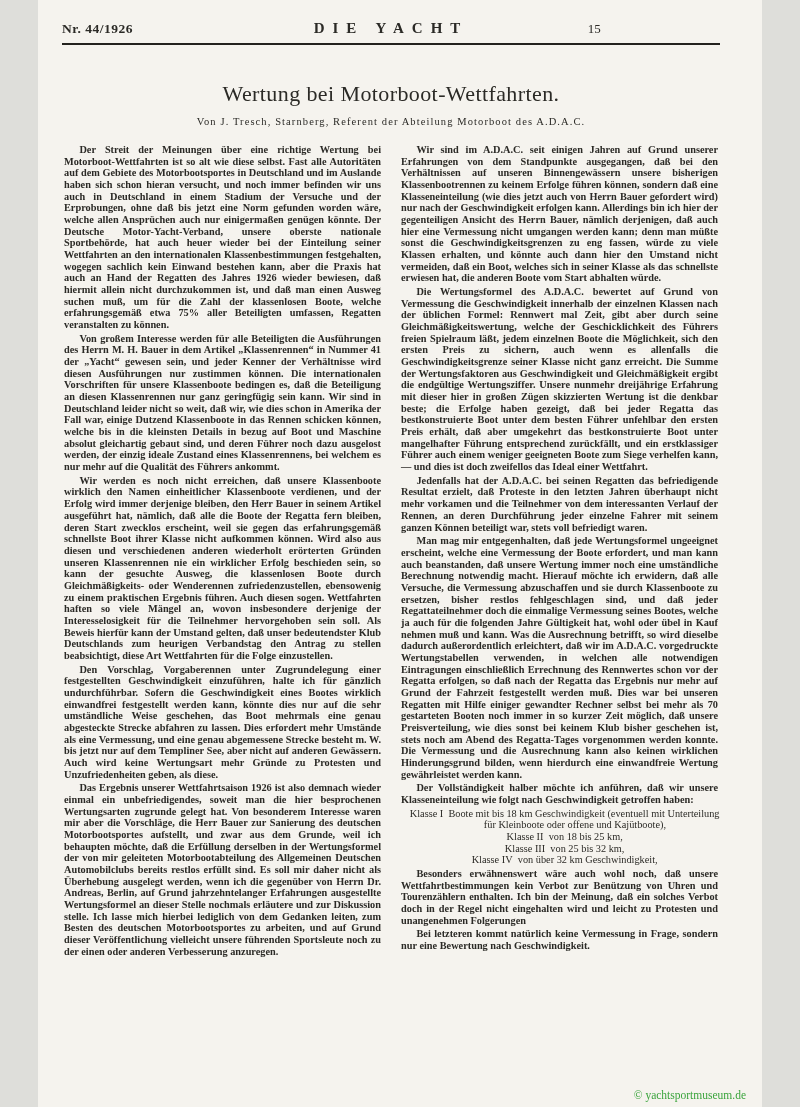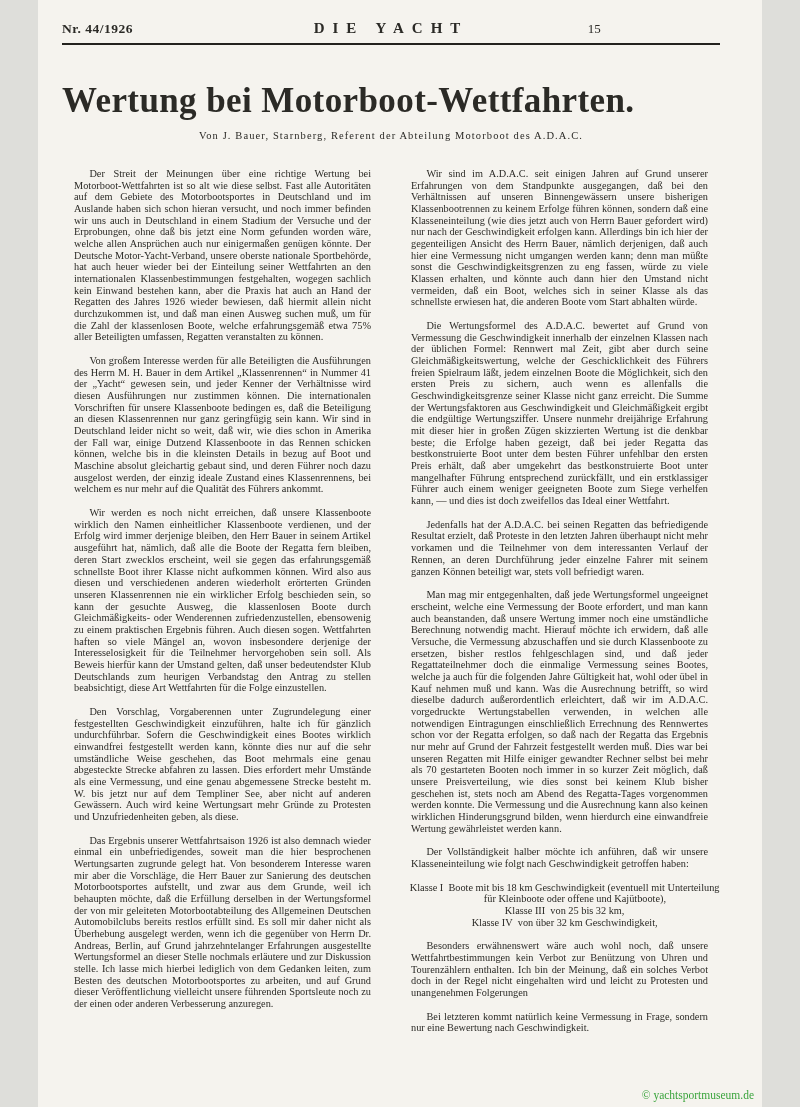--- a/index.html
+++ b/index.html
@@ -28,22 +28,23 @@
     letter-spacing: 8px;
     text-align: center;
   }
   .pagenum { text-align: center; font-size: 13px; }
   .rule {
     border-top: 2px solid #23221e;
     margin-top: 6px;
   }
   .title {
     margin: 36px 0 0 0;
-    font-size: 35px;
-    font-weight: bold;
+    text-align: center;
+    font-size: 22px;
+    font-weight: normal;
     letter-spacing: 0.4px;
   }
   .byline {
     margin-top: 9px;
     text-align: center;
     font-size: 10.5px;
     letter-spacing: 1.1px;
   }
   .columns {
     display: flex;
@@ -51,54 +52,55 @@
     margin-top: 15px;
   }
   .col {
     width: 350px;
     font-size: 10.3px;
     line-height: 1.135;
     text-align: justify;
     hyphens: auto;
   }
   .col p {
-    margin: 12px;
+    margin: 2px;
     text-indent: 1.5em;
+    font-weight: bold;
   }
   .classes { margin: 1px 0; }
   .class-line {
     padding-left: 3em;
     text-indent: -2em;
     text-align: center;
   }
   .class-label { white-space: nowrap; }
   .class-label::after { content: "\00a0\00a0"; }
   .watermark {
     position: absolute;
-    right: 8px;
+    right: 16px;
     bottom: 6px;
     font-size: 11.5px;
     color: #3aa43c;
     font-family: "Liberation Serif", serif;
   }
 </style>
 </head>
 <body>
 
 <div class="page">
 
   <div class="header">
     <span class="issue">Nr. 44/1926</span>
     <span class="masthead">DIE YACHT</span>
     <span class="pagenum">15</span>
   </div>
   <div class="rule"></div>
 
   <h1 class="title">Wertung bei Motorboot-Wettfahrten.</h1>
-  <div class="byline">Von J. Bauer, Starnberg, Referent der Abteilung Motorboot des A.D.A.C.</div>
+  <div class="byline">Von J. Tresch, Starnberg, Referent der Abteilung Motorboot des A.D.A.C.</div>
 
   <div class="columns">
 
     <div class="col">
       <p>Der Streit der Meinungen über eine richtige Wertung bei Motorboot-Wettfahrten ist so alt wie diese selbst. Fast alle Autoritäten auf dem Gebiete des Motorbootsportes in Deutschland und im Auslande haben sich schon hieran versucht, und noch immer befinden wir uns auch in Deutschland in einem Stadium der Versuche und der Erprobungen, ohne daß bis jetzt eine Norm gefunden worden wäre, welche allen Ansprüchen auch nur einigermaßen genügen könnte. Der Deutsche Motor-Yacht-Verband, unsere oberste nationale Sportbehörde, hat auch heuer wieder bei der Einteilung seiner Wettfahrten an den internationalen Klassenbestimmungen festgehalten, wogegen sachlich kein Einwand bestehen kann, aber die Praxis hat auch an Hand der Regatten des Jahres 1926 wieder bewiesen, daß hiermit allein nicht durchzukommen ist, und daß man einen Ausweg suchen muß, um für die Zahl der klassenlosen Boote, welche erfahrungsgemäß etwa 75% aller Beteiligten umfassen, Regatten veranstalten zu können.</p>
       <p>Von großem Interesse werden für alle Beteiligten die Ausführungen des Herrn M. H. Bauer in dem Artikel „Klassenrennen“ in Nummer 41 der „Yacht“ gewesen sein, und jeder Kenner der Verhältnisse wird diesen Ausführungen nur zustimmen können. Die internationalen Vorschriften für unsere Klassenboote bedingen es, daß die Beteiligung an diesen Klassenrennen nur ganz geringfügig sein kann. Wir sind in Deutschland leider nicht so weit, daß wir, wie dies schon in Amerika der Fall war, einige Dutzend Klassenboote in das Rennen schicken können, welche bis in die kleinsten Details in bezug auf Boot und Maschine absolut gleichartig gebaut sind, und deren Führer noch dazu ausgelost werden, der einzig ideale Zustand eines Klassenrennens, bei welchem es nur mehr auf die Qualität des Führers ankommt.</p>
       <p>Wir werden es noch nicht erreichen, daß unsere Klassenboote wirklich den Namen einheitlicher Klassenboote verdienen, und der Erfolg wird immer derjenige bleiben, den Herr Bauer in seinem Artikel ausgeführt hat, nämlich, daß alle die Boote der Regatta fern bleiben, deren Start zwecklos erscheint, weil sie gegen das erfahrungsgemäß schnellste Boot ihrer Klasse nicht aufkommen können. Wird also aus diesen und verschiedenen anderen wiederholt erörterten Gründen unseren Klassenrennen nie ein wirklicher Erfolg beschieden sein, so kann der gesuchte Ausweg, die klassenlosen Boote durch Gleichmäßigkeits- oder Wenderennen zufriedenzustellen, ebensowenig zu einem praktischen Ergebnis führen. Auch diesen sogen. Wettfahrten haften so viele Mängel an, wovon insbesondere derjenige der Interesselosigkeit für die Teilnehmer hervorgehoben sein soll. Als Beweis hierfür kann der Umstand gelten, daß unser bedeutendster Klub Deutschlands zum heurigen Verbandstag den Antrag zu stellen beabsichtigt, diese Art Wettfahrten für die Folge einzustellen.</p>
       <p>Den Vorschlag, Vorgaberennen unter Zugrundelegung einer festgestellten Geschwindigkeit einzuführen, halte ich für gänzlich undurchführbar. Sofern die Geschwindigkeit eines Bootes wirklich einwandfrei festgestellt werden kann, könnte dies nur auf die sehr umständliche Weise geschehen, das Boot mehrmals eine genau abgesteckte Strecke abfahren zu lassen. Dies erfordert mehr Umstände als eine Vermessung, und eine genau abgemessene Strecke besteht m. W. bis jetzt nur auf dem Templiner See, aber nicht auf anderen Gewässern. Auch wird keine Wertungsart mehr Gründe zu Protesten und Unzufriedenheiten geben, als diese.</p>
       <p>Das Ergebnis unserer Wettfahrtsaison 1926 ist also demnach wieder einmal ein unbefriedigendes, soweit man die hier besprochenen Wertungsarten zugrunde gelegt hat. Von besonderem Interesse waren mir aber die Vorschläge, die Herr Bauer zur Sanierung des deutschen Motorbootsportes aufstellt, und zwar aus dem Grunde, weil ich behaupten möchte, daß die Erfüllung derselben in der Wertungsformel der von mir geleiteten Motorbootabteilung des Allgemeinen Deutschen Automobilclubs bereits restlos erfüllt sind. Es soll mir daher nicht als Überhebung ausgelegt werden, wenn ich die gegenüber von Herrn Dr. Andreas, Berlin, auf Grund jahrzehntelanger Erfahrungen ausgestellte Wertungsformel an dieser Stelle nochmals erläutere und zur Diskussion stelle. Ich lasse mich hierbei lediglich von dem Gedanken leiten, zum Besten des deutschen Motorbootsportes zu arbeiten, und auf Grund dieser Veröffentlichung vielleicht unsere führenden Sportsleute noch zu der einen oder anderen Verbesserung anzuregen.</p>
     </div>
@@ -108,20 +110,23 @@
       <p>Die Wertungsformel des A.D.A.C. bewertet auf Grund von Vermessung die Geschwindigkeit innerhalb der einzelnen Klassen nach der üblichen Formel: Rennwert mal Zeit, gibt aber durch seine Gleichmäßigkeitswertung, welche der Geschicklichkeit des Führers freien Spielraum läßt, jedem einzelnen Boote die Möglichkeit, sich den ersten Preis zu sichern, auch wenn es allenfalls die Geschwindigkeitsgrenze seiner Klasse nicht ganz erreicht. Die Summe der Wertungsfaktoren aus Geschwindigkeit und Gleichmäßigkeit ergibt die endgültige Wertungsziffer. Unsere nunmehr dreijährige Erfahrung mit dieser hier in großen Zügen skizzierten Wertung ist die denkbar beste; die Erfolge haben gezeigt, daß bei jeder Regatta das bestkonstruierte Boot unter dem besten Führer unfehlbar den ersten Preis erhält, daß aber umgekehrt das bestkonstruierte Boot unter mangelhafter Führung entsprechend zurückfällt, und ein erstklassiger Führer auch einem weniger geeigneten Boote zum Siege verhelfen kann, — und dies ist doch zweifellos das Ideal einer Wettfahrt.</p>
       <p>Jedenfalls hat der A.D.A.C. bei seinen Regatten das befriedigende Resultat erzielt, daß Proteste in den letzten Jahren überhaupt nicht mehr vorkamen und die Teilnehmer von dem interessanten Verlauf der Rennen, an deren Durchführung jeder einzelne Fahrer mit seinem ganzen Können beteiligt war, stets voll befriedigt waren.</p>
       <p>Man mag mir entgegenhalten, daß jede Wertungsformel ungeeignet erscheint, welche eine Vermessung der Boote erfordert, und man kann auch beanstanden, daß unsere Wertung immer noch eine umständliche Berechnung notwendig macht. Hierauf möchte ich erwidern, daß alle Versuche, die Vermessung abzuschaffen und sie durch Klassenboote zu ersetzen, bisher restlos fehlgeschlagen sind, und daß jeder Regattateilnehmer doch die einmalige Vermessung seines Bootes, welche ja auch für die folgenden Jahre Gültigkeit hat, wohl oder übel in Kauf nehmen muß und kann. Was die Ausrechnung betrifft, so wird dieselbe dadurch außerordentlich erleichtert, daß wir im A.D.A.C. vorgedruckte Wertungstabellen verwenden, in welchen alle notwendigen Eintragungen einschließlich Errechnung des Rennwertes schon vor der Regatta erfolgen, so daß nach der Regatta das Ergebnis nur mehr auf Grund der Fahrzeit festgestellt werden muß. Dies war bei unseren Regatten mit Hilfe einiger gewandter Rechner selbst bei mehr als 70 gestarteten Booten noch immer in so kurzer Zeit möglich, daß unsere Preisverteilung, wie dies sonst bei keinem Klub bisher geschehen ist, stets noch am Abend des Regatta-Tages vorgenommen werden konnte. Die Vermessung und die Ausrechnung kann also keinen wirklichen Hinderungsgrund bilden, wenn hierdurch eine einwandfreie Wertung gewährleistet werden kann.</p>
       <p>Der Vollständigkeit halber möchte ich anführen, daß wir unsere Klasseneinteilung wie folgt nach Geschwindigkeit getroffen haben:</p>
 
       <div class="classes">
         <div class="class-line">
           <span class="class-label">Klasse I</span><span>Boote mit bis 18 km Geschwindigkeit (eventuell mit Unterteilung für Kleinboote oder offene und Kajütboote),</span>
         </div>
         <div class="class-line">
+          <span class="class-label">Klasse II</span><span>von 18 bis 25 km,</span>
+        </div>
+        <div class="class-line">
           <span class="class-label">Klasse III</span><span>von 25 bis 32 km,</span>
         </div>
         <div class="class-line">
           <span class="class-label">Klasse IV</span><span>von über 32 km Geschwindigkeit,</span>
         </div>
       </div>
 
       <p>Besonders erwähnenswert wäre auch wohl noch, daß unsere Wettfahrtbestimmungen kein Verbot zur Benützung von Uhren und Tourenzählern enthalten. Ich bin der Meinung, daß ein solches Verbot doch in der Regel nicht eingehalten wird und leicht zu Protesten und unangenehmen Folgerungen</p>
       <p>Bei letzteren kommt natürlich keine Vermessung in Frage, sondern nur eine Bewertung nach Geschwindigkeit.</p>
     </div>

